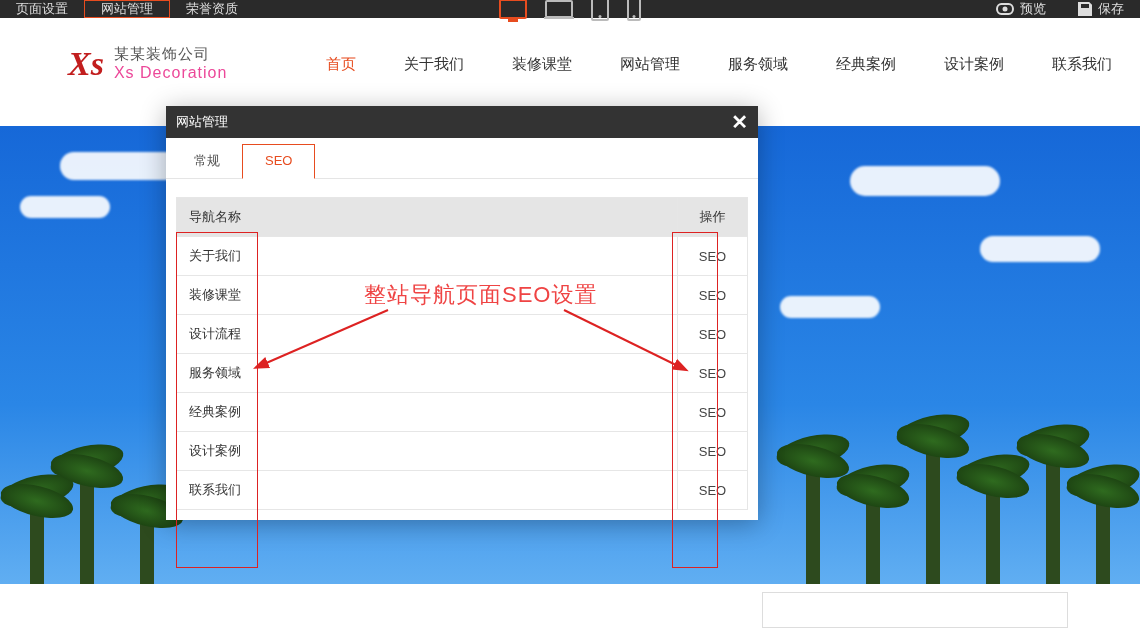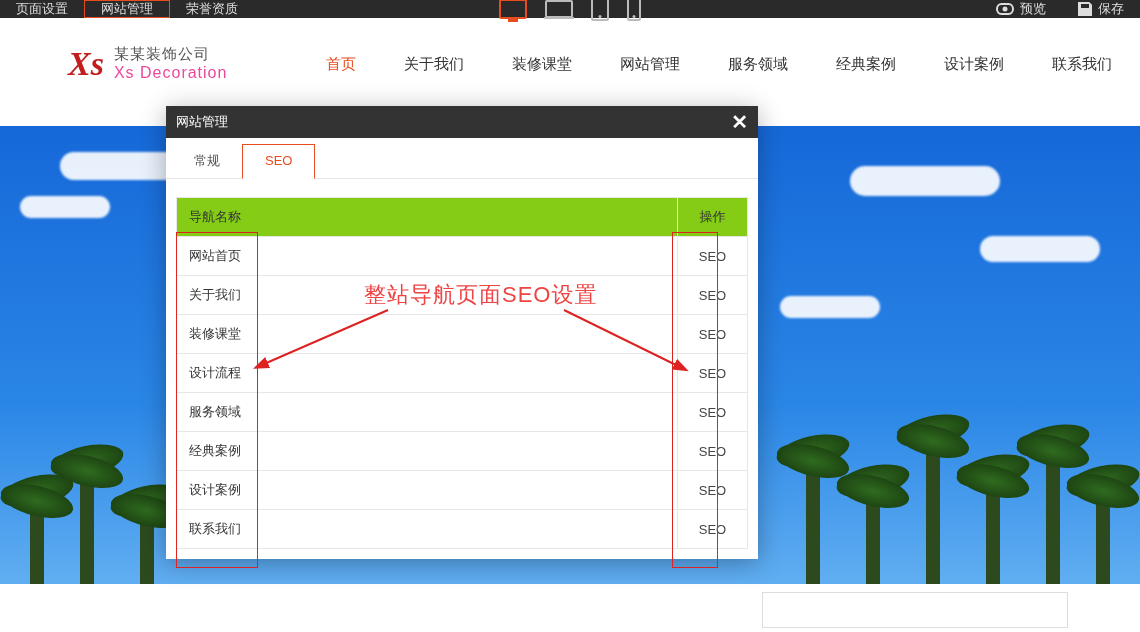--- a/index.html
+++ b/index.html
@@ -50,21 +50,21 @@
   
   .modal { position: absolute; top: 106px; left: 166px; width: 592px; background: #fff; box-shadow: 0 4px 24px rgba(0,0,0,.3); z-index: 10; }
   .modal-head { height: 32px; background: #333; color: #fff; display:flex; align-items:center; padding: 0 10px; font-size: 13px; justify-content: space-between;}
   .close-x { font-size: 20px; line-height: 1; cursor:pointer; font-weight:bold; }
   .modal-tabs { display:flex; border-bottom:1px solid #e5e5e5; font-size:13px; background:#fff; padding-left:6px; padding-top:6px;}
   .mtab { padding: 8px 22px; color:#555; cursor:pointer; }
   .mtab.active { color:#e74c1f; border:1px solid #e74c1f; border-bottom:1px solid #fff; background:#fff; margin-bottom:-1px;}
   .modal-body { padding: 18px 10px 10px 10px; }
   table.seo { width: 100%; border-collapse: collapse; font-size: 13px; color:#333; }
   table.seo th, table.seo td { border:1px solid #e6e6e6; padding: 10px 12px; text-align:left; font-weight: normal;}
-  table.seo th { background:#84cc16; }
+  table.seo th { background:#e5e5e5; }
   .op-col { width: 70px; text-align:center !important; }
   .seo-link { color:#444; cursor:pointer; }
 
   
   .annot { position:absolute; top:280px; left:364px; color:#ef4444; font-size:22px; letter-spacing:1px; z-index:20; pointer-events:none; }
   .red-box { position:absolute; border:1px solid #d22; z-index:21; pointer-events:none; }
   .arrow { position:absolute; z-index:21; pointer-events:none; }
   .arrow svg { overflow:visible; }
 </style>
 </head>
@@ -148,24 +148,20 @@
   <div class="modal-body">
     <table class="seo">
       <thead>
         <tr>
           <th>导航名称</th>
           <th class="op-col">操作</th>
         </tr>
       </thead>
       <tbody id="seo-rows">
           <tr>
-            <td>网站首页</td>
-            <td class="op-col"><span class="seo-link">SEO</span></td>
-          </tr>
-          <tr>
             <td>关于我们</td>
             <td class="op-col"><span class="seo-link">SEO</span></td>
           </tr>
           <tr>
             <td>装修课堂</td>
             <td class="op-col"><span class="seo-link">SEO</span></td>
           </tr>
           <tr>
             <td>设计流程</td>
             <td class="op-col"><span class="seo-link">SEO</span></td>

